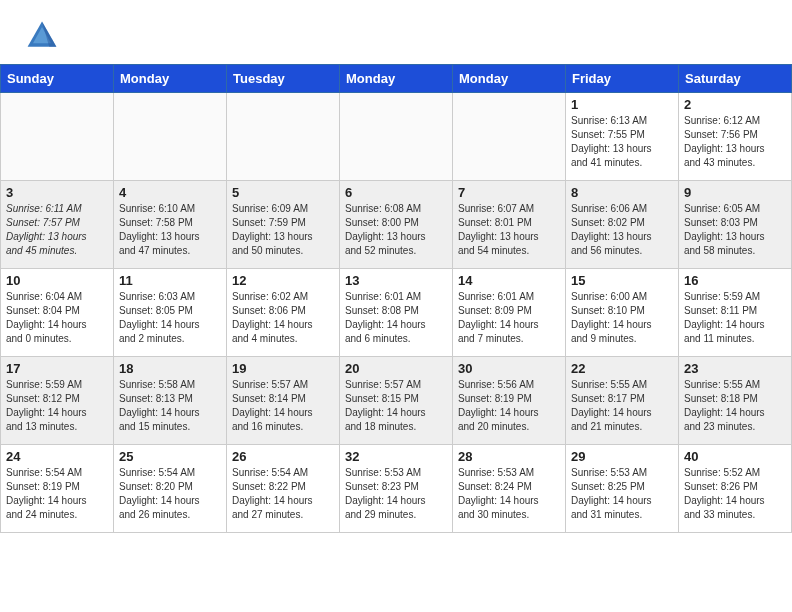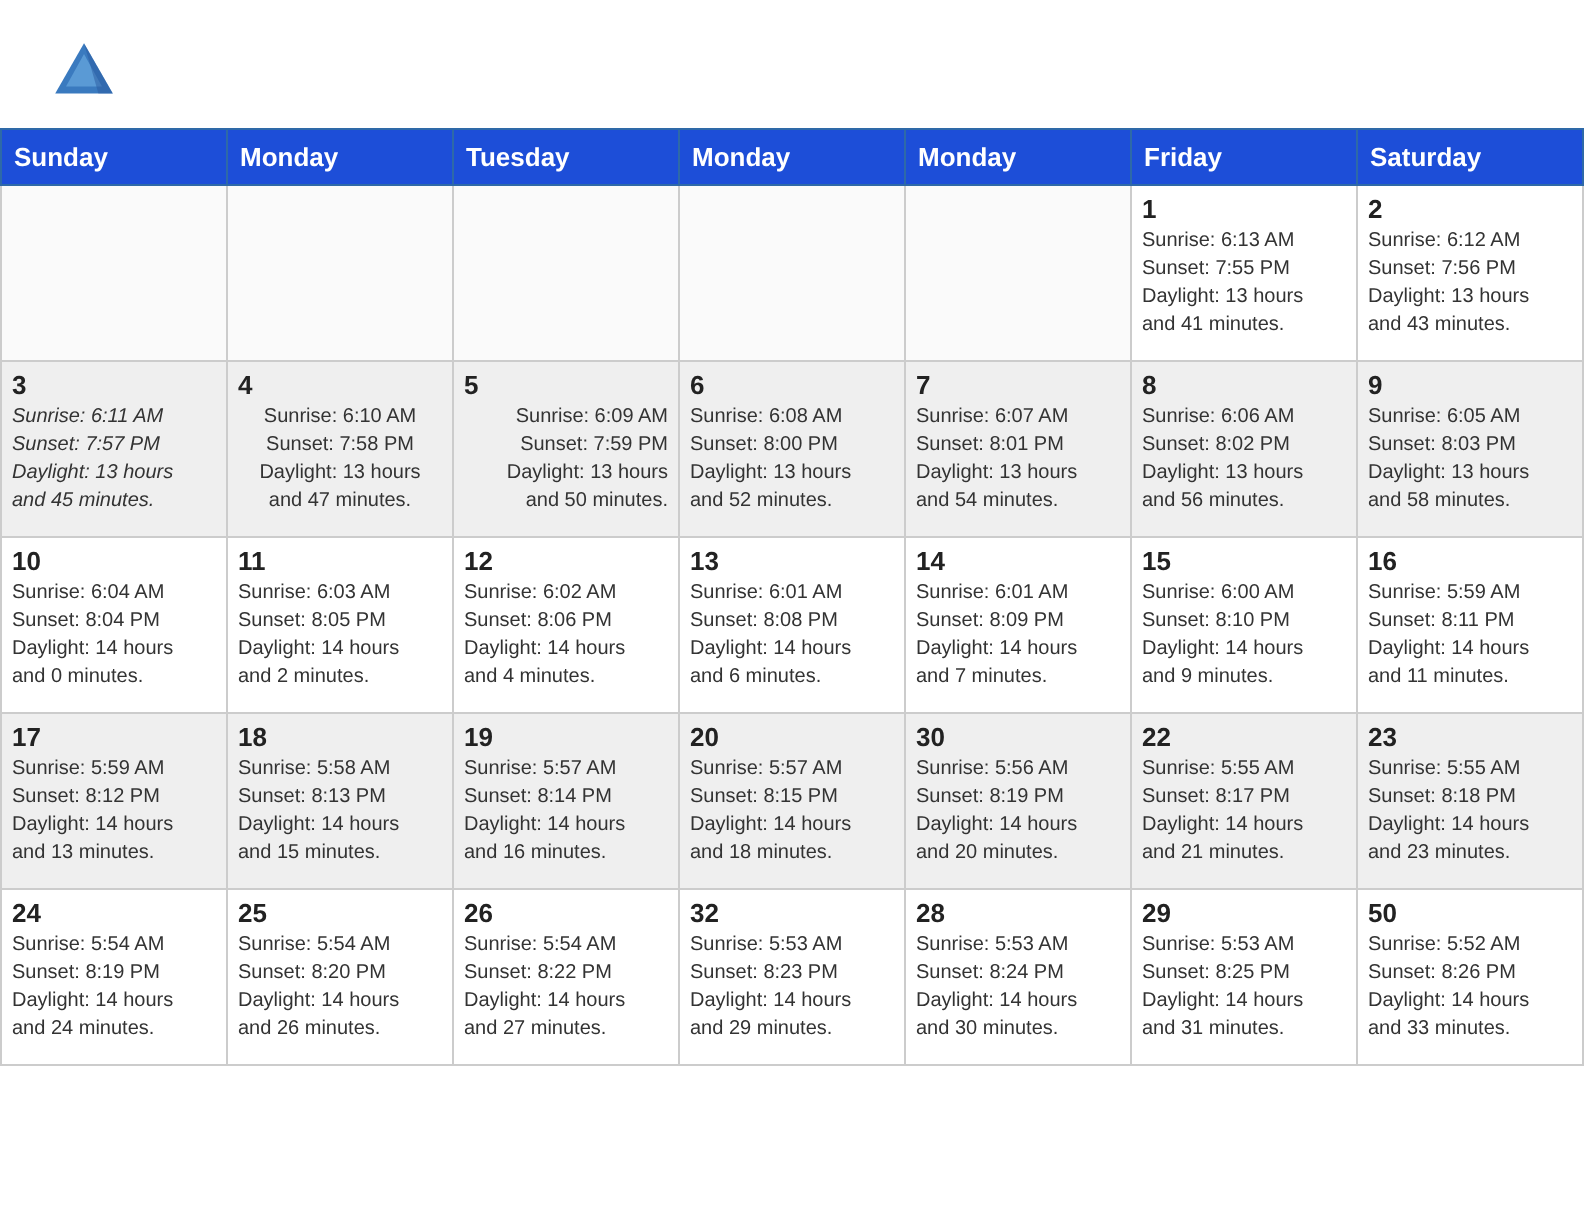--- a/index.html
+++ b/index.html
@@ -159,28 +159,28 @@
       <tr>
         <td>
           <span class="day-num">3</span>
           <div class="day-info" style="white-space: pre-line; font-style: italic;">Sunrise: 6:11 AM
 Sunset: 7:57 PM
 Daylight: 13 hours
 and 45 minutes.</div>
         </td>
         <td>
           <span class="day-num">4</span>
-          <div class="day-info" style="white-space: pre-line; text-align: center;">Sunrise: 6:10 AM
+          <div class="day-info" style="white-space: pre-line;">Sunrise: 6:10 AM
 Sunset: 7:58 PM
 Daylight: 13 hours
 and 47 minutes.</div>
         </td>
         <td>
           <span class="day-num">5</span>
-          <div class="day-info" style="white-space: pre-line; text-align: right;">Sunrise: 6:09 AM
+          <div class="day-info" style="white-space: pre-line;">Sunrise: 6:09 AM
 Sunset: 7:59 PM
 Daylight: 13 hours
 and 50 minutes.</div>
         </td>
         <td>
           <span class="day-num">6</span>
           <div class="day-info" style="white-space: pre-line;">Sunrise: 6:08 AM
 Sunset: 8:00 PM
 Daylight: 13 hours
 and 52 minutes.</div>
@@ -346,21 +346,21 @@
 and 30 minutes.</div>
         </td>
         <td>
           <span class="day-num">29</span>
           <div class="day-info" style="white-space: pre-line;">Sunrise: 5:53 AM
 Sunset: 8:25 PM
 Daylight: 14 hours
 and 31 minutes.</div>
         </td>
         <td>
-          <span class="day-num">50</span>
+          <span class="day-num">40</span>
           <div class="day-info" style="white-space: pre-line;">Sunrise: 5:52 AM
 Sunset: 8:26 PM
 Daylight: 14 hours
 and 33 minutes.</div>
         </td>
       </tr>
     </tbody>
 </table>
 
 </body></html>

